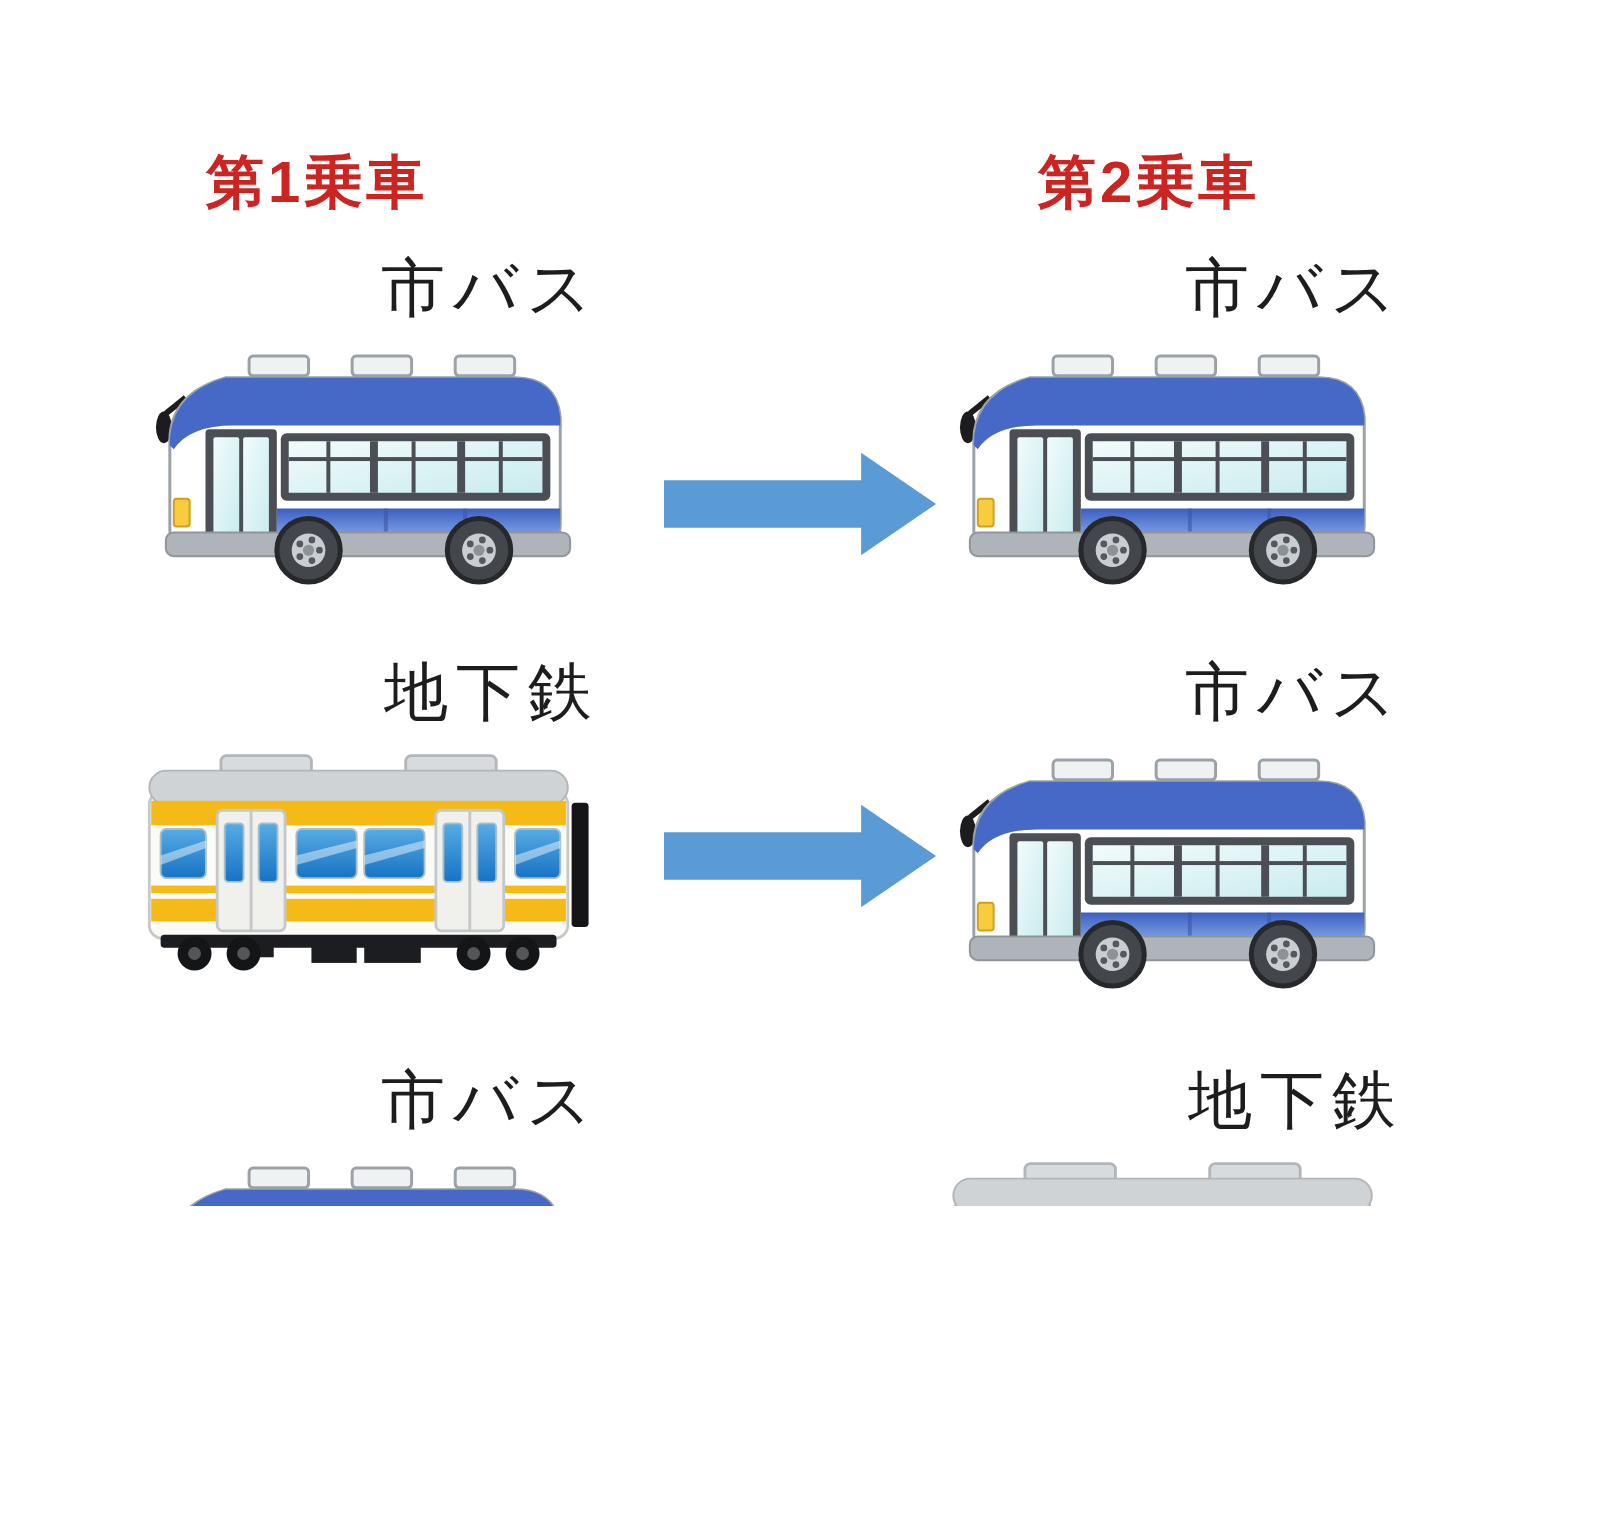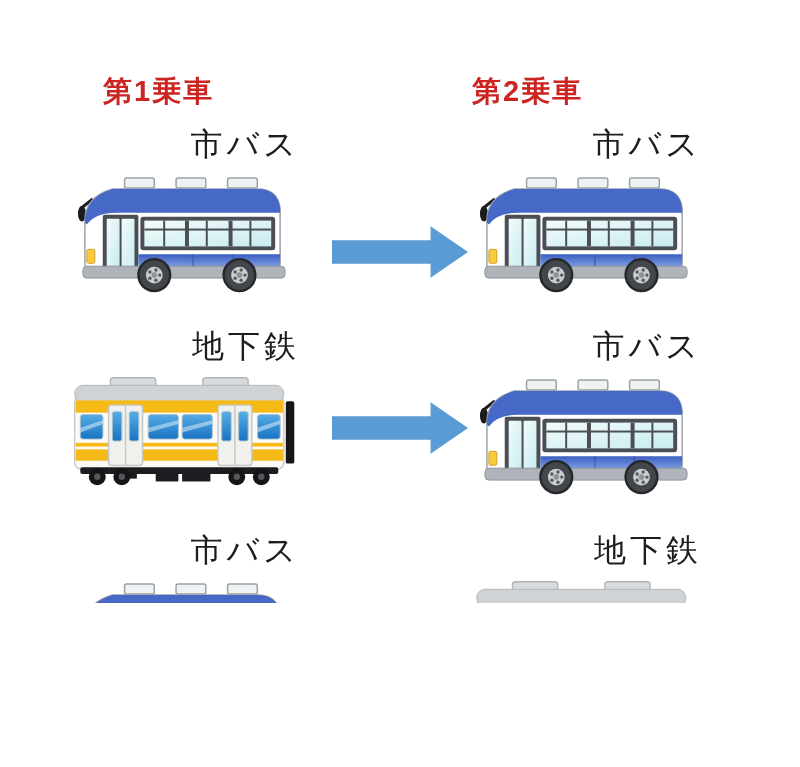--- a/index.html
+++ b/index.html
@@ -6,21 +6,21 @@
   .canvas{
     position:relative;width:800px;height:603px;background:#ffffff;
     margin:0 auto;overflow:hidden;
     font-family:"Liberation Sans","DejaVu Sans",sans-serif;
   }
   .col-header{
     position:absolute;top:72px;font-size:29px;font-weight:bold;
     color:#cc2420;letter-spacing:2px;white-space:nowrap;
   }
   #header-first{left:103px;}
-  #header-second{left:472px;}
+  #header-second{left:519px;}
   .cell{position:absolute;width:232px;text-align:right;}
   .cell.l{left:68px;}
   .cell.r{left:470px;}
   .cell.r1{top:126px;}
   .cell.r2{top:328px;}
   .cell.r3{top:532px;}
   .vehicle-label{
     font-size:32px;line-height:37px;color:#1d1d1d;letter-spacing:4px;
     margin-bottom:8px;white-space:nowrap;
   }

